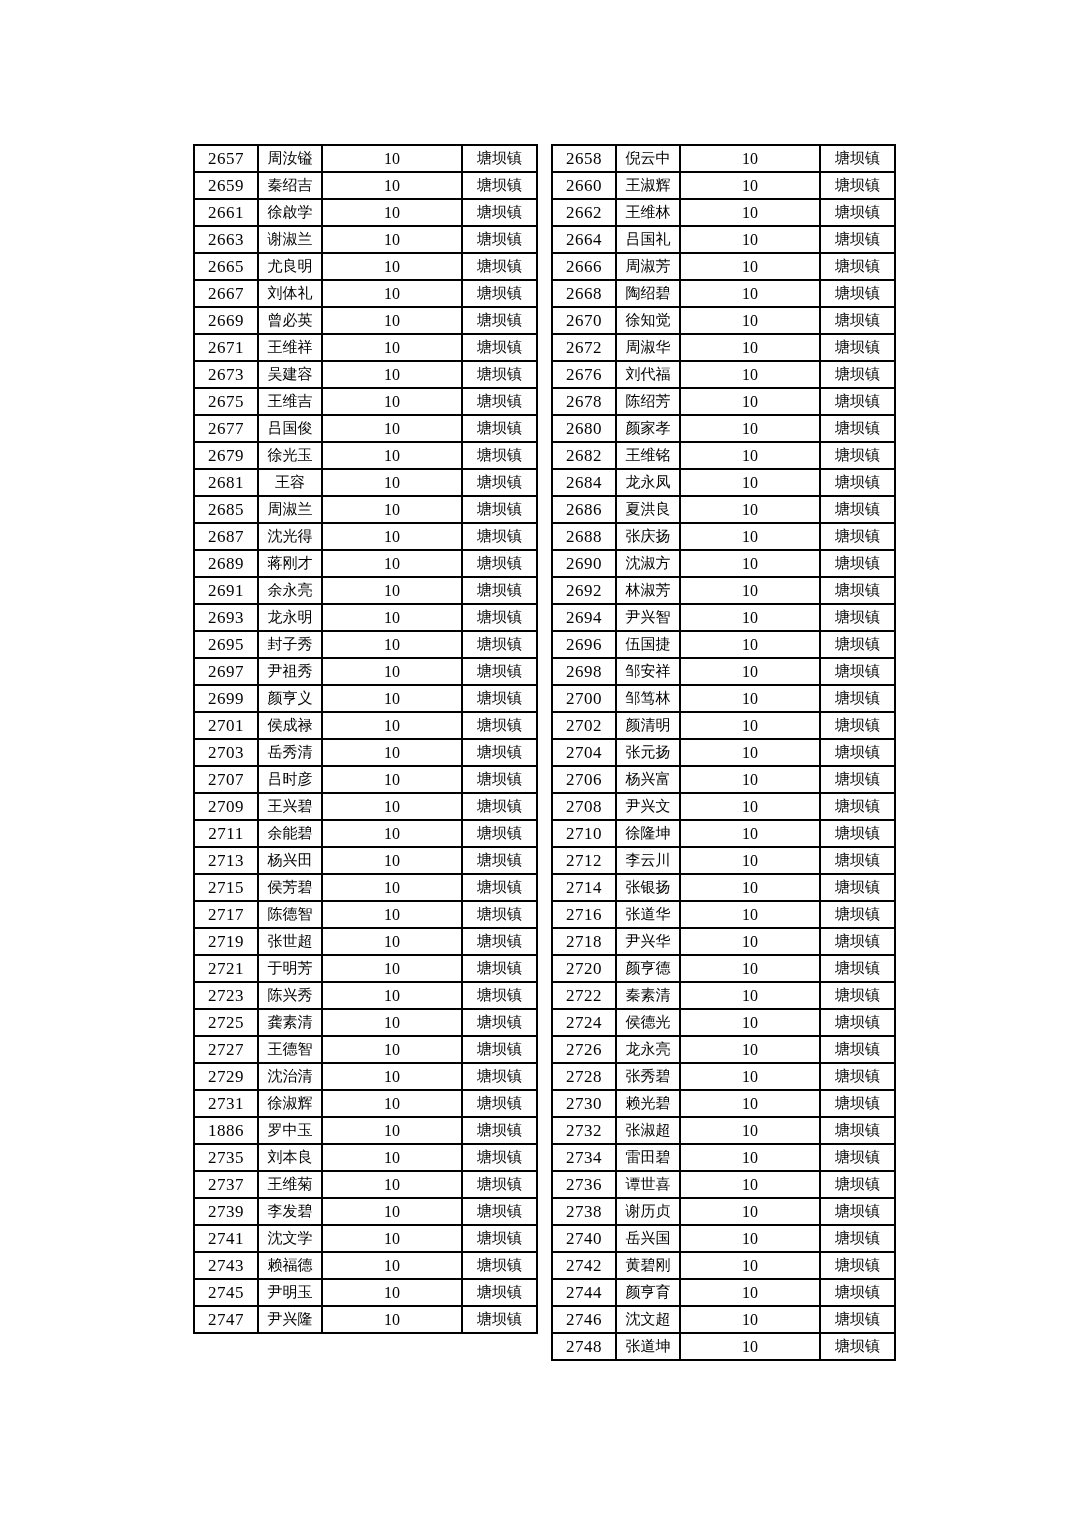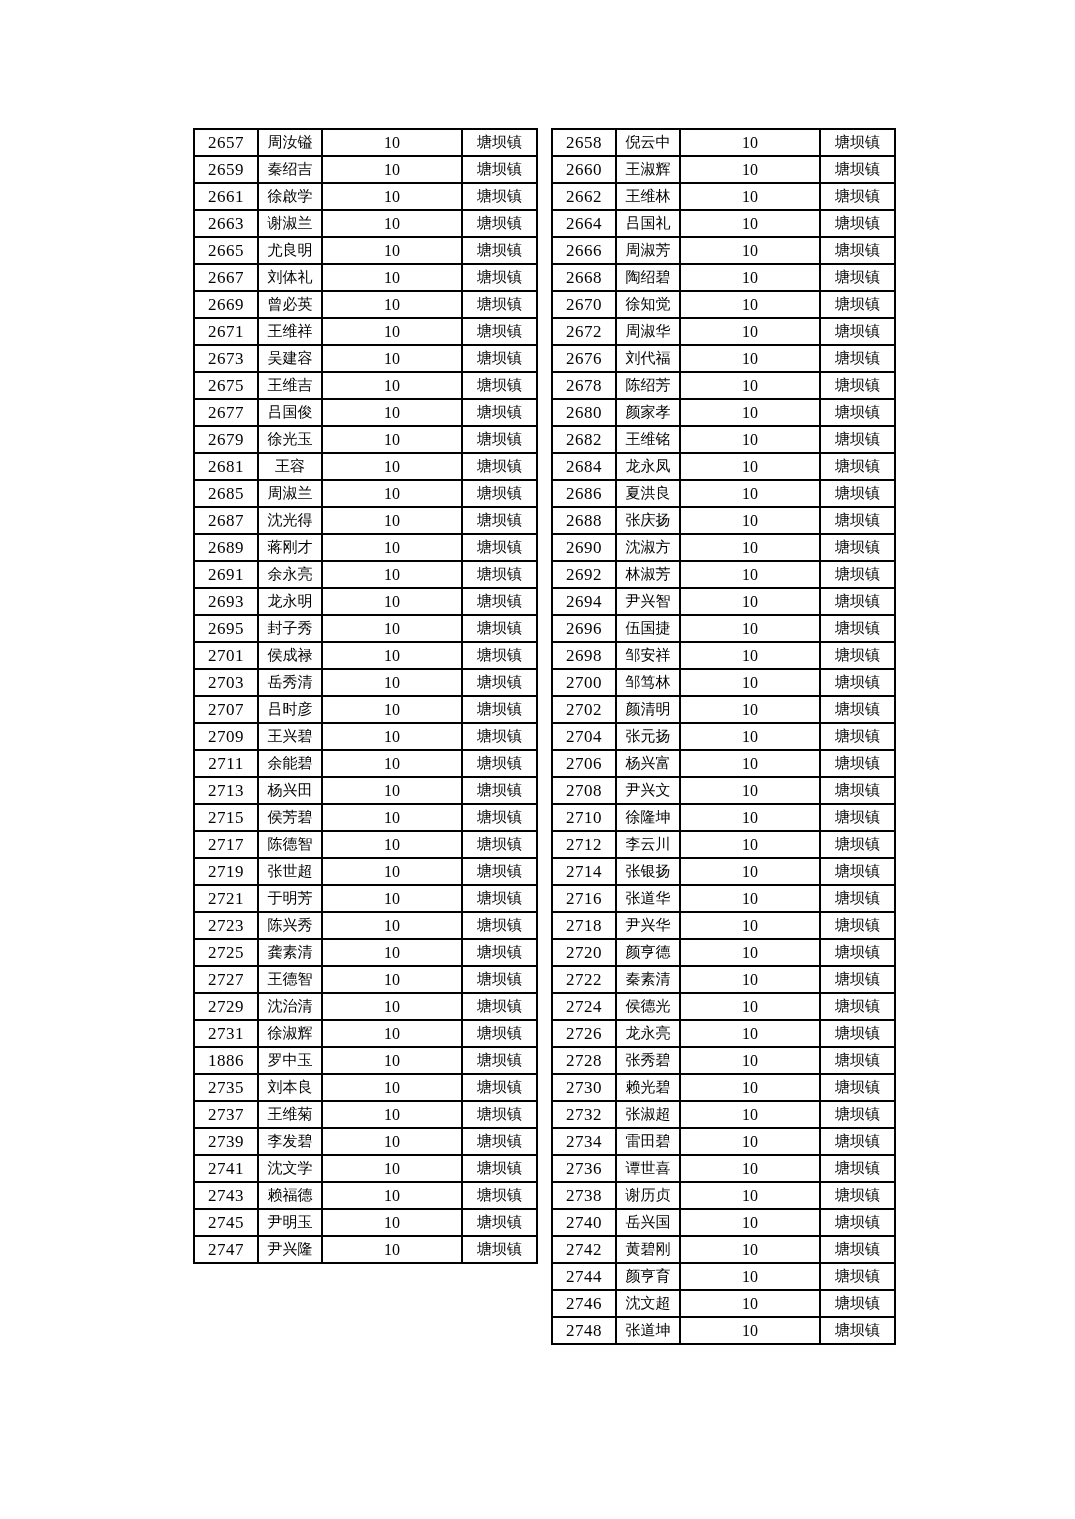--- a/index.html
+++ b/index.html
@@ -10,21 +10,21 @@
   body {
     width: 1075px;
     height: 1519px;
     position: relative;
     font-family: "Liberation Serif", "DejaVu Serif", serif;
     color: #000000;
   }
   .sheet {
     position: absolute;
     left: 175px;
-    top: 128px;
+    top: 144px;
     display: flex;
     gap: 13px;
     align-items: flex-start;
     padding-left: 18px;
   }
   table.roster {
     border-collapse: collapse;
     table-layout: fixed;
   }
   table.roster td {
@@ -156,20 +156,32 @@
           <td class="c2">10</td>
           <td class="c3">塘坝镇</td>
         </tr>
         <tr>
           <td class="c0">2695</td>
           <td class="c1">封子秀</td>
           <td class="c2">10</td>
           <td class="c3">塘坝镇</td>
         </tr>
         <tr>
+          <td class="c0">2697</td>
+          <td class="c1">尹祖秀</td>
+          <td class="c2">10</td>
+          <td class="c3">塘坝镇</td>
+        </tr>
+        <tr>
+          <td class="c0">2699</td>
+          <td class="c1">颜亨义</td>
+          <td class="c2">10</td>
+          <td class="c3">塘坝镇</td>
+        </tr>
+        <tr>
           <td class="c0">2701</td>
           <td class="c1">侯成禄</td>
           <td class="c2">10</td>
           <td class="c3">塘坝镇</td>
         </tr>
         <tr>
           <td class="c0">2703</td>
           <td class="c1">岳秀清</td>
           <td class="c2">10</td>
           <td class="c3">塘坝镇</td>

